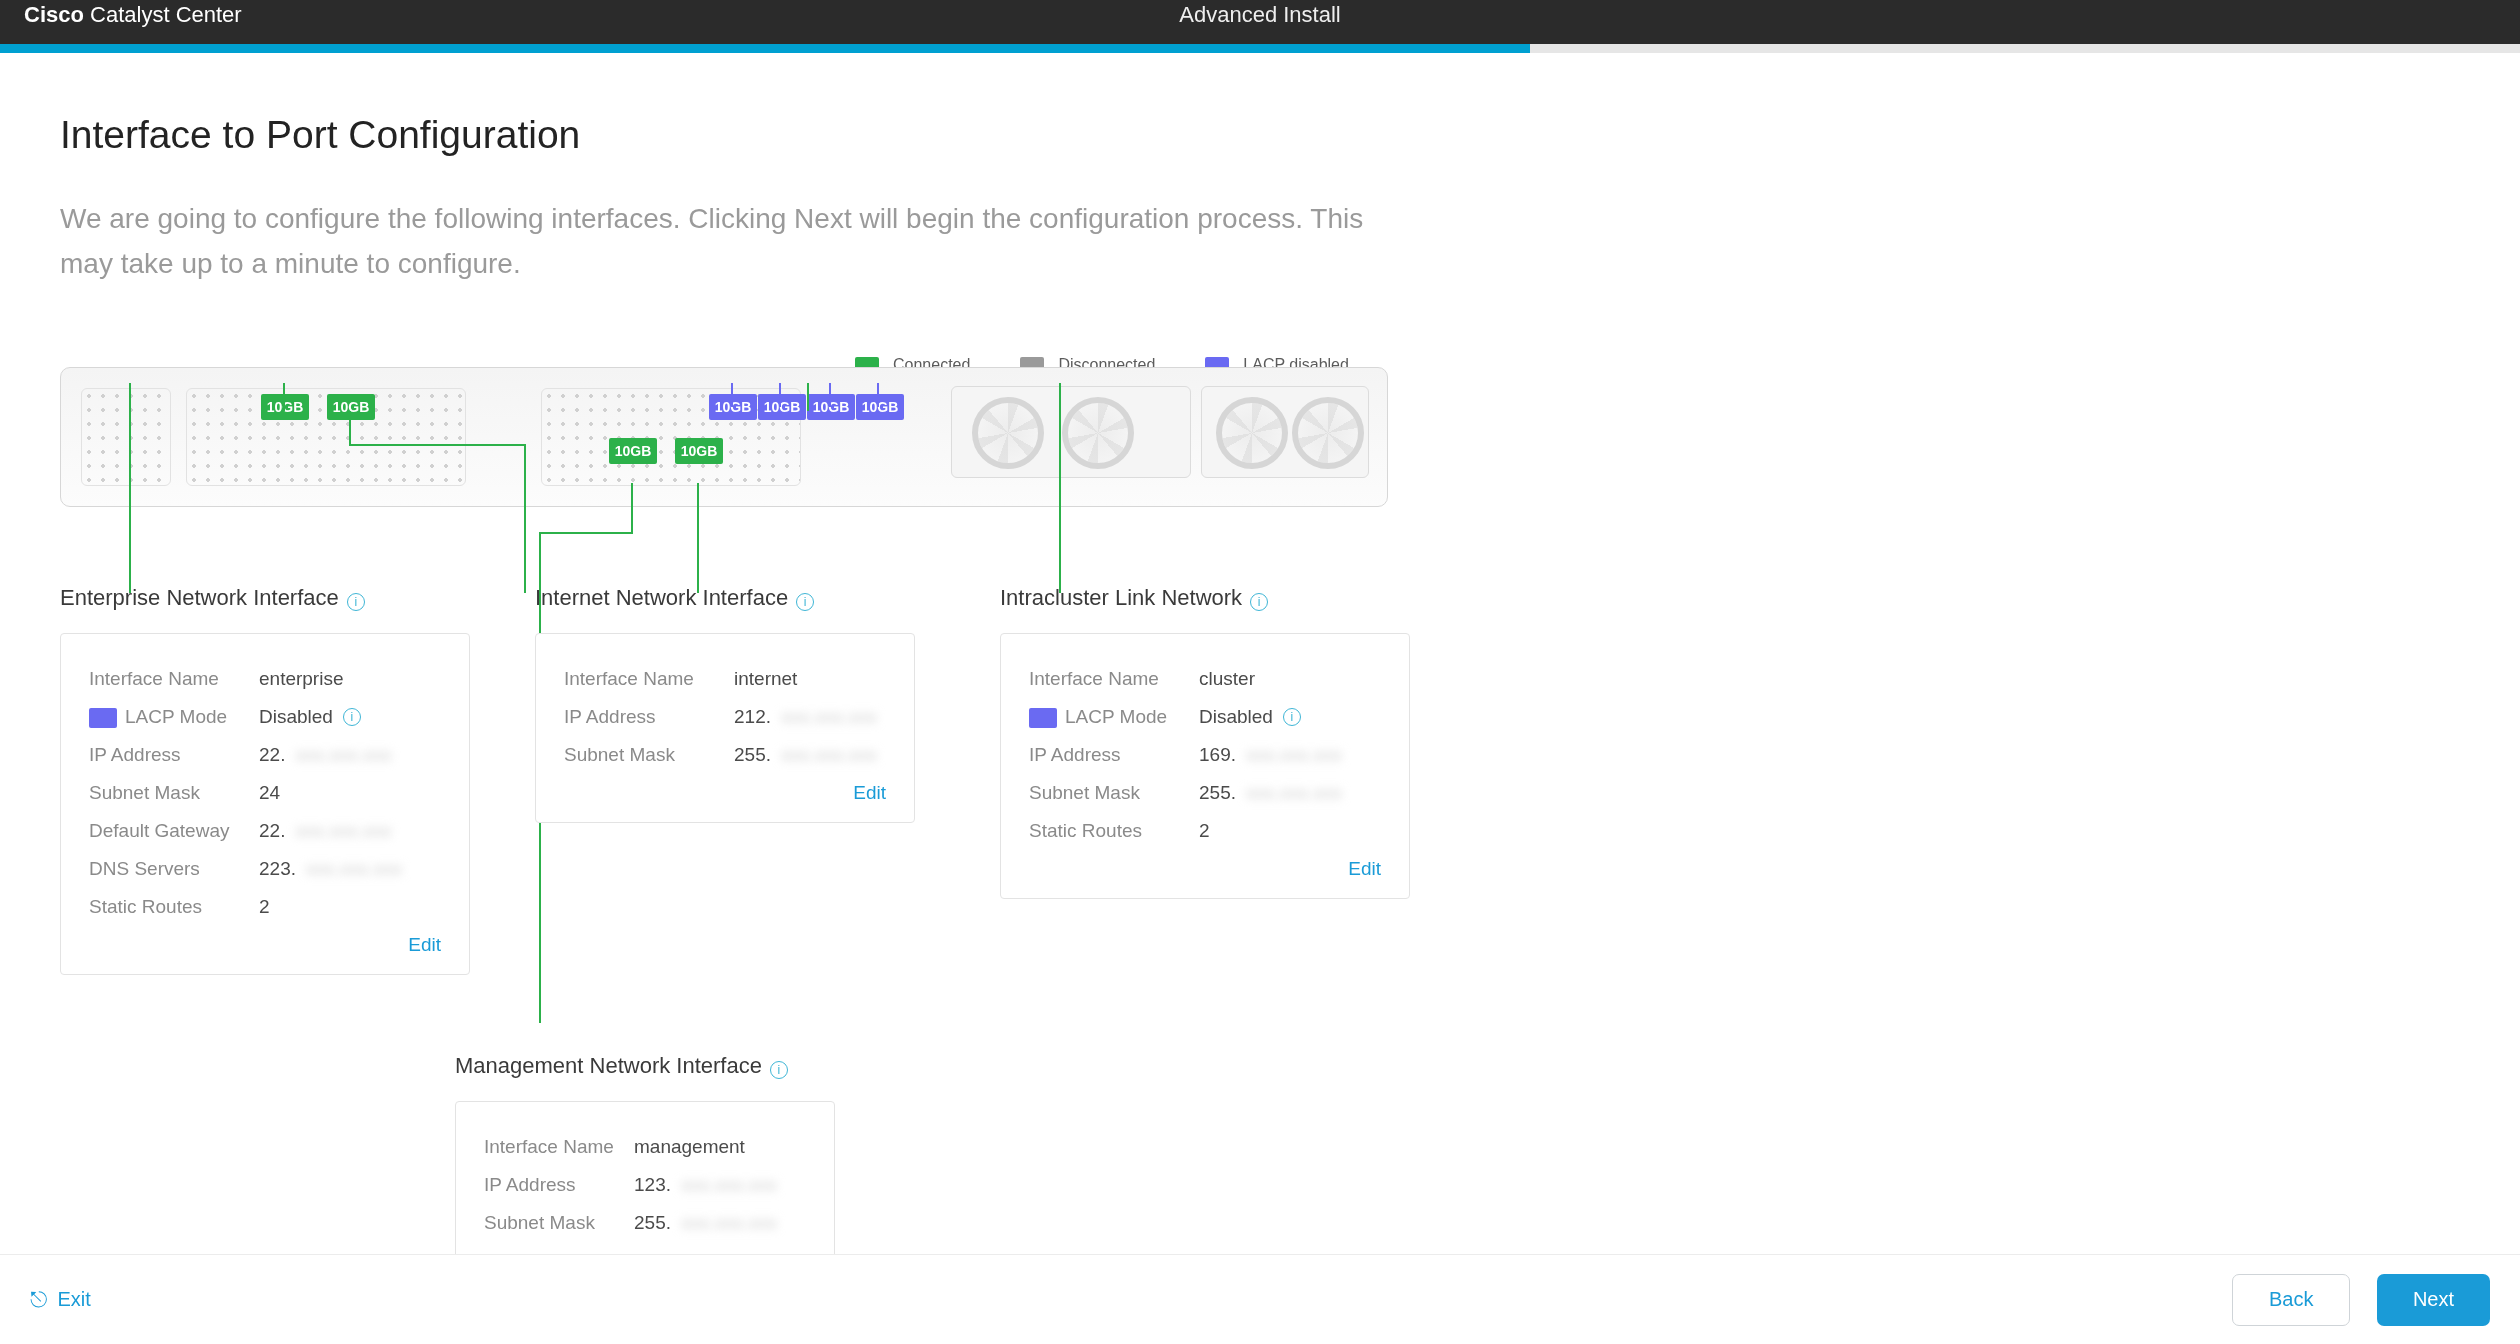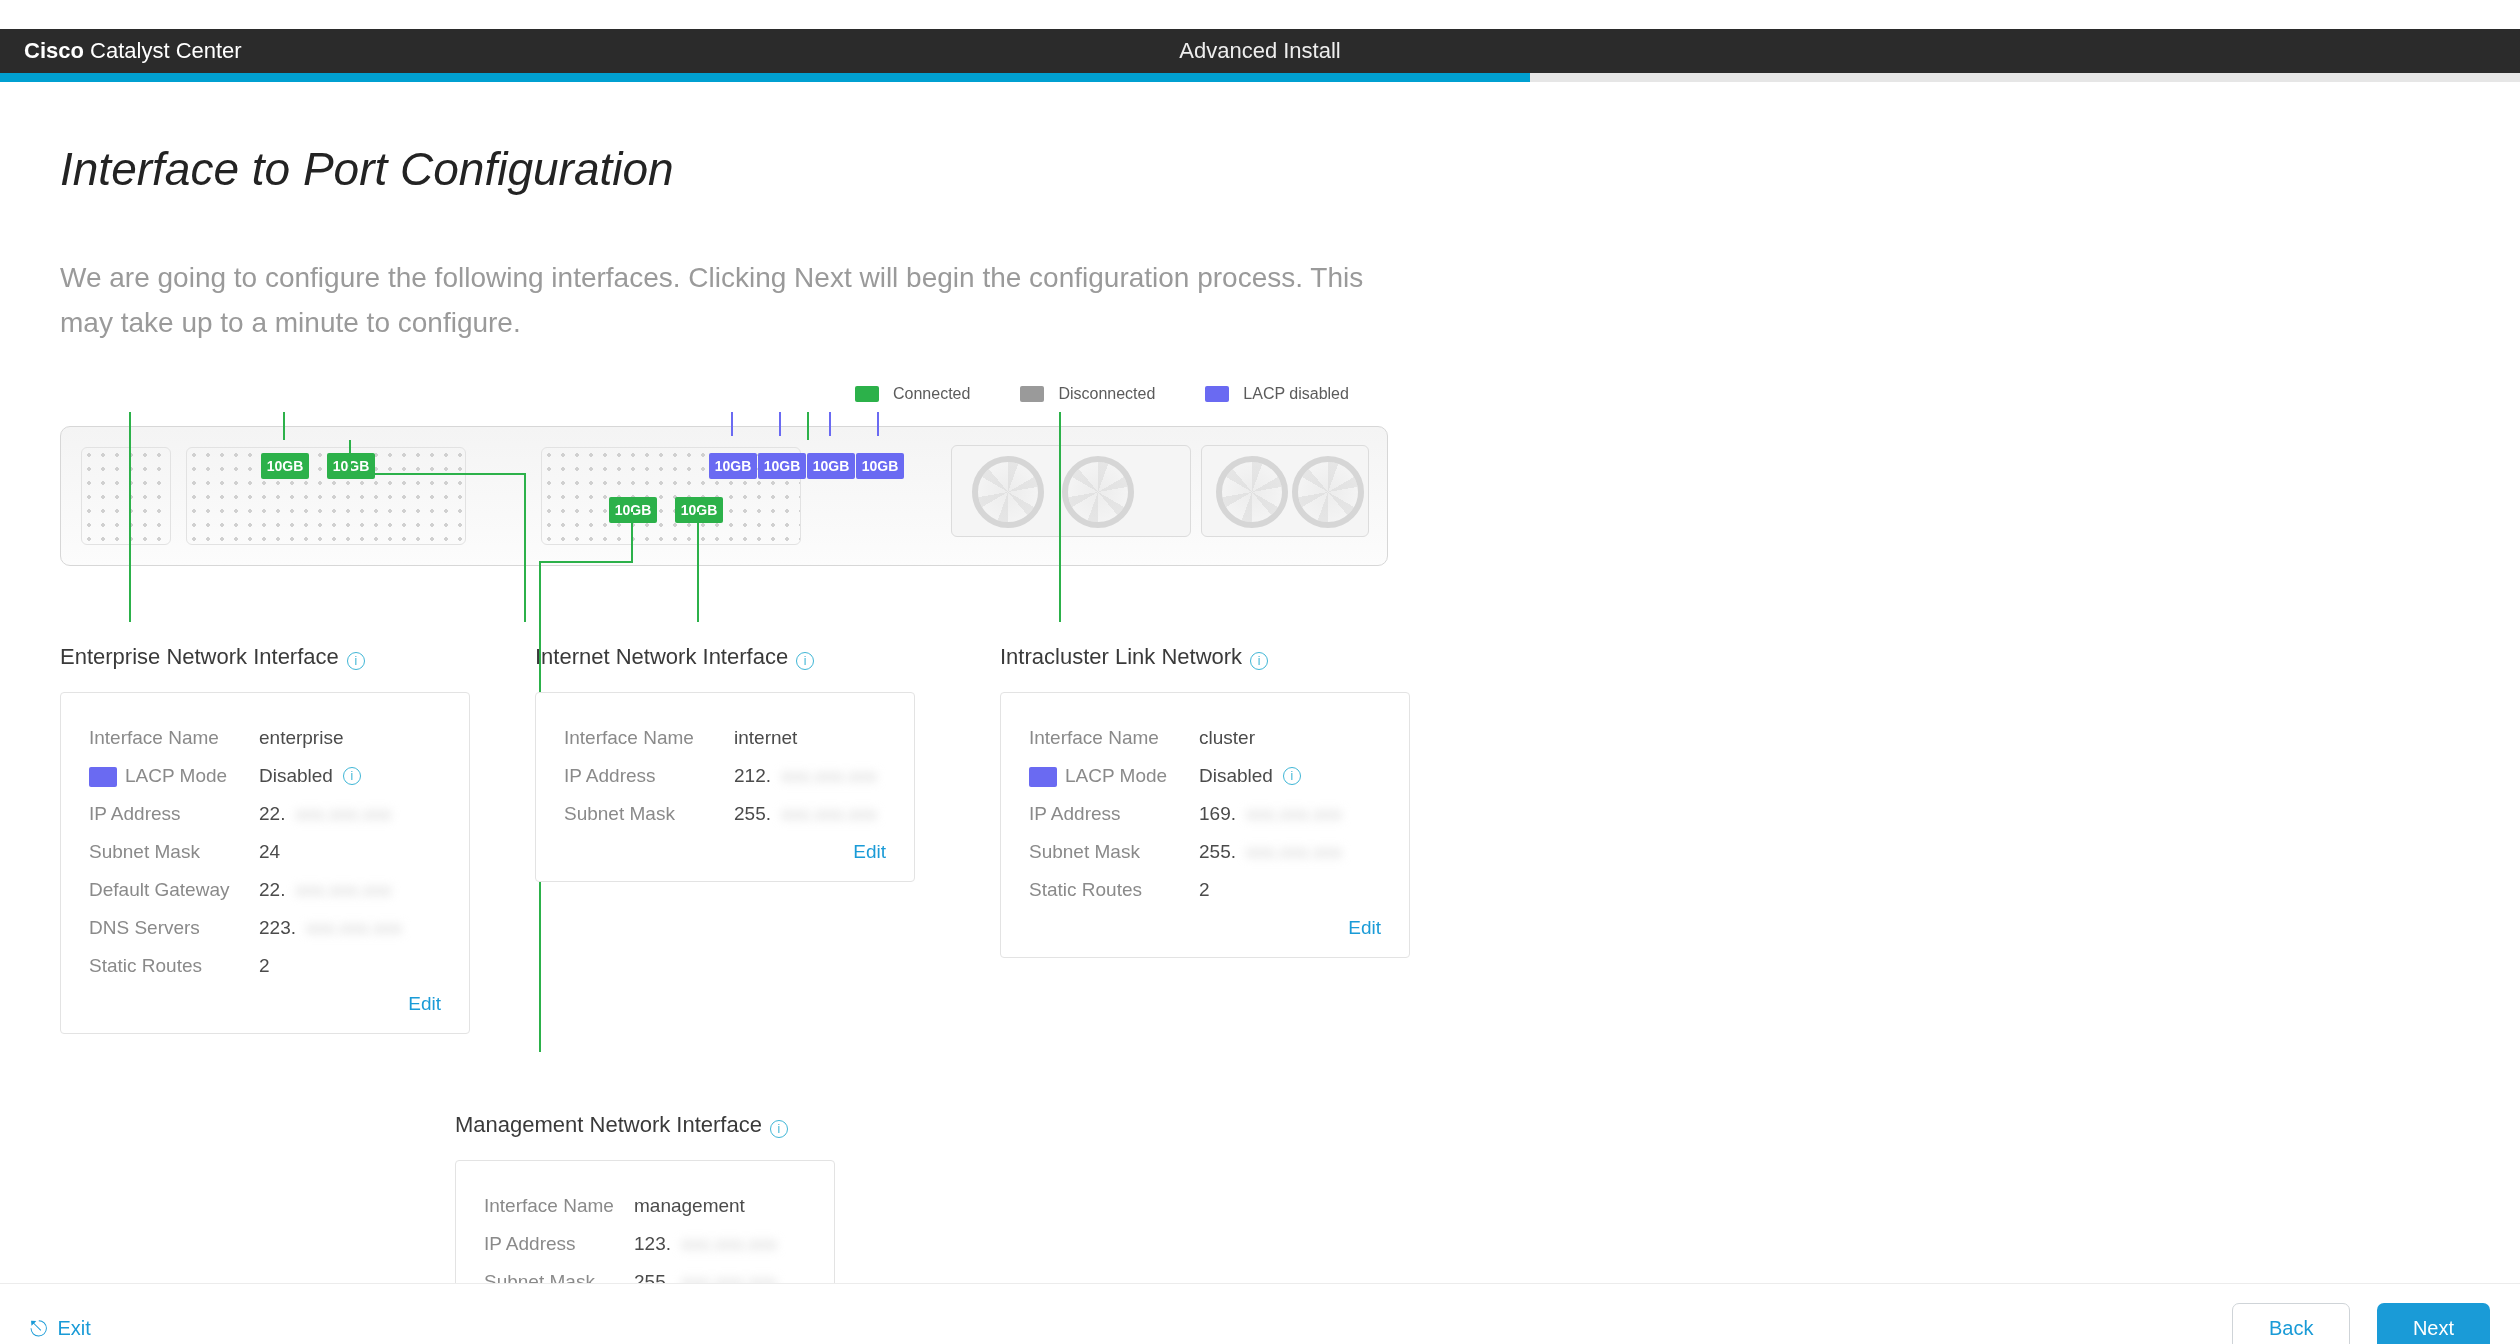--- a/index.html
+++ b/index.html
@@ -1,29 +1,29 @@
 <!DOCTYPE html>
 <html><head>
 <meta charset="utf-8">
 <style>
   * { box-sizing: border-box; }
   html, body { margin:0; padding:0; height:100%; font-family: Arial, Helvetica, sans-serif; background:#fff; }
   .viewport { width:2520px; height:1344px; transform-origin: top left; position:relative; }
 
   .header {
-    background:#2b2b2b; height:44px; display:flex; align-items:center; padding:0 24px; color:#fff;margin-top:29px;
+    background:#2b2b2b; height:44px; display:flex; align-items:flex-end; padding:16px 24px; color:#fff;
   }
   .brand { font-size:22px; font-weight:400; }
   .brand-cisco { font-weight:700; }
   .header-title { position:absolute; left:50%; transform:translateX(-50%); font-size:22px; color:#eee;}
   .progress-bar { height:9px; background:#e6e6e6; }
   .progress-fill { height:100%; background:#00a0d1; width:60.7%; }
 
   .content { padding: 60px 60px 0 60px; position:relative; }
-  h1 { font-size:46px; font-weight:400; color:#232323; margin:0 0 60px 0;font-style:italic; }
+  h1 { font-size:39px; font-weight:400; color:#232323; margin:0 0 40px 0; }
   .description { color:#9a9a9a; font-size:28px; line-height:1.6; max-width:1320px; }
 
   .legend-row { position:absolute; left:855px; top:303px; font-size:16px; color:#5b5b5b; display:flex; gap:50px; align-items:center; }
   .legend-item { display:flex; gap:14px; align-items:center; }
   .sw { width:24px; height:16px; border-radius:2px; display:inline-block; }
   .sw-green { background:#2cb14a; }
   .sw-gray  { background:#9a9a9a; }
   .sw-purple{ background:#6a6af2; }
 
   

